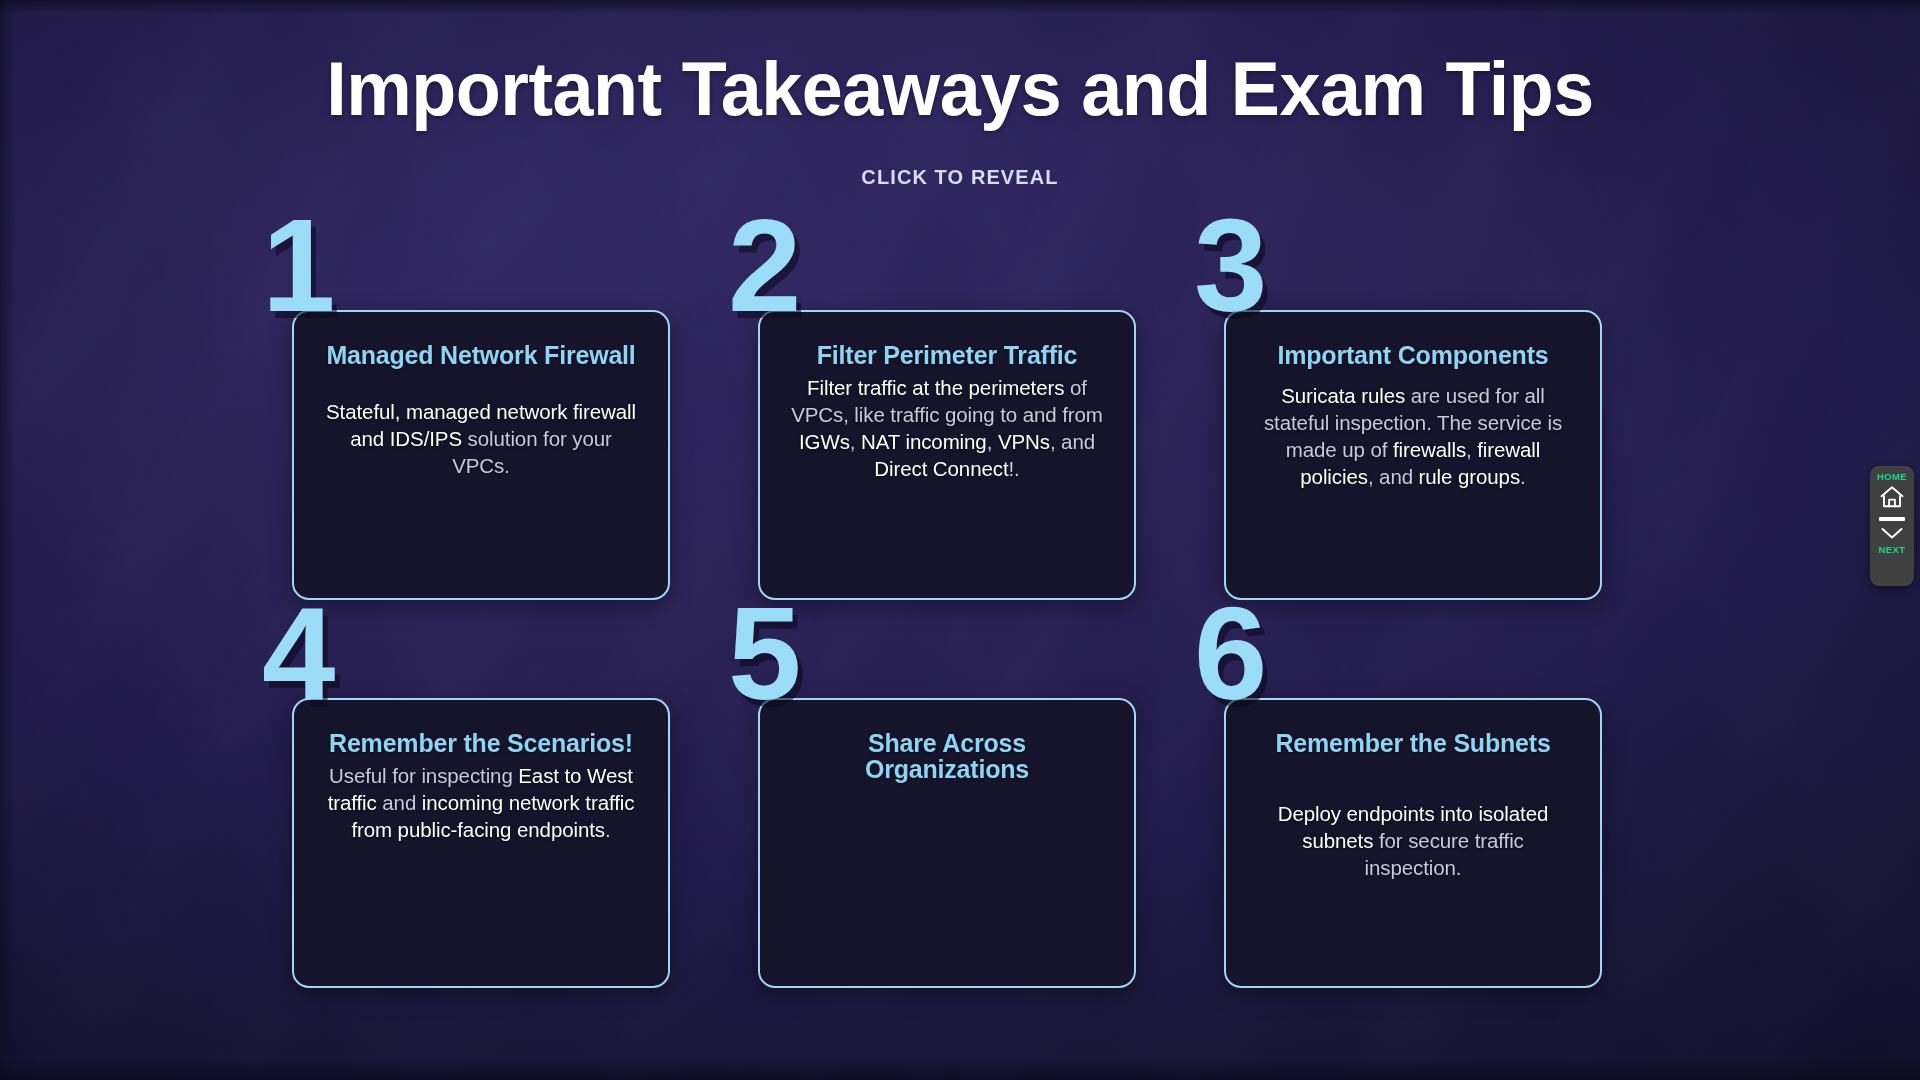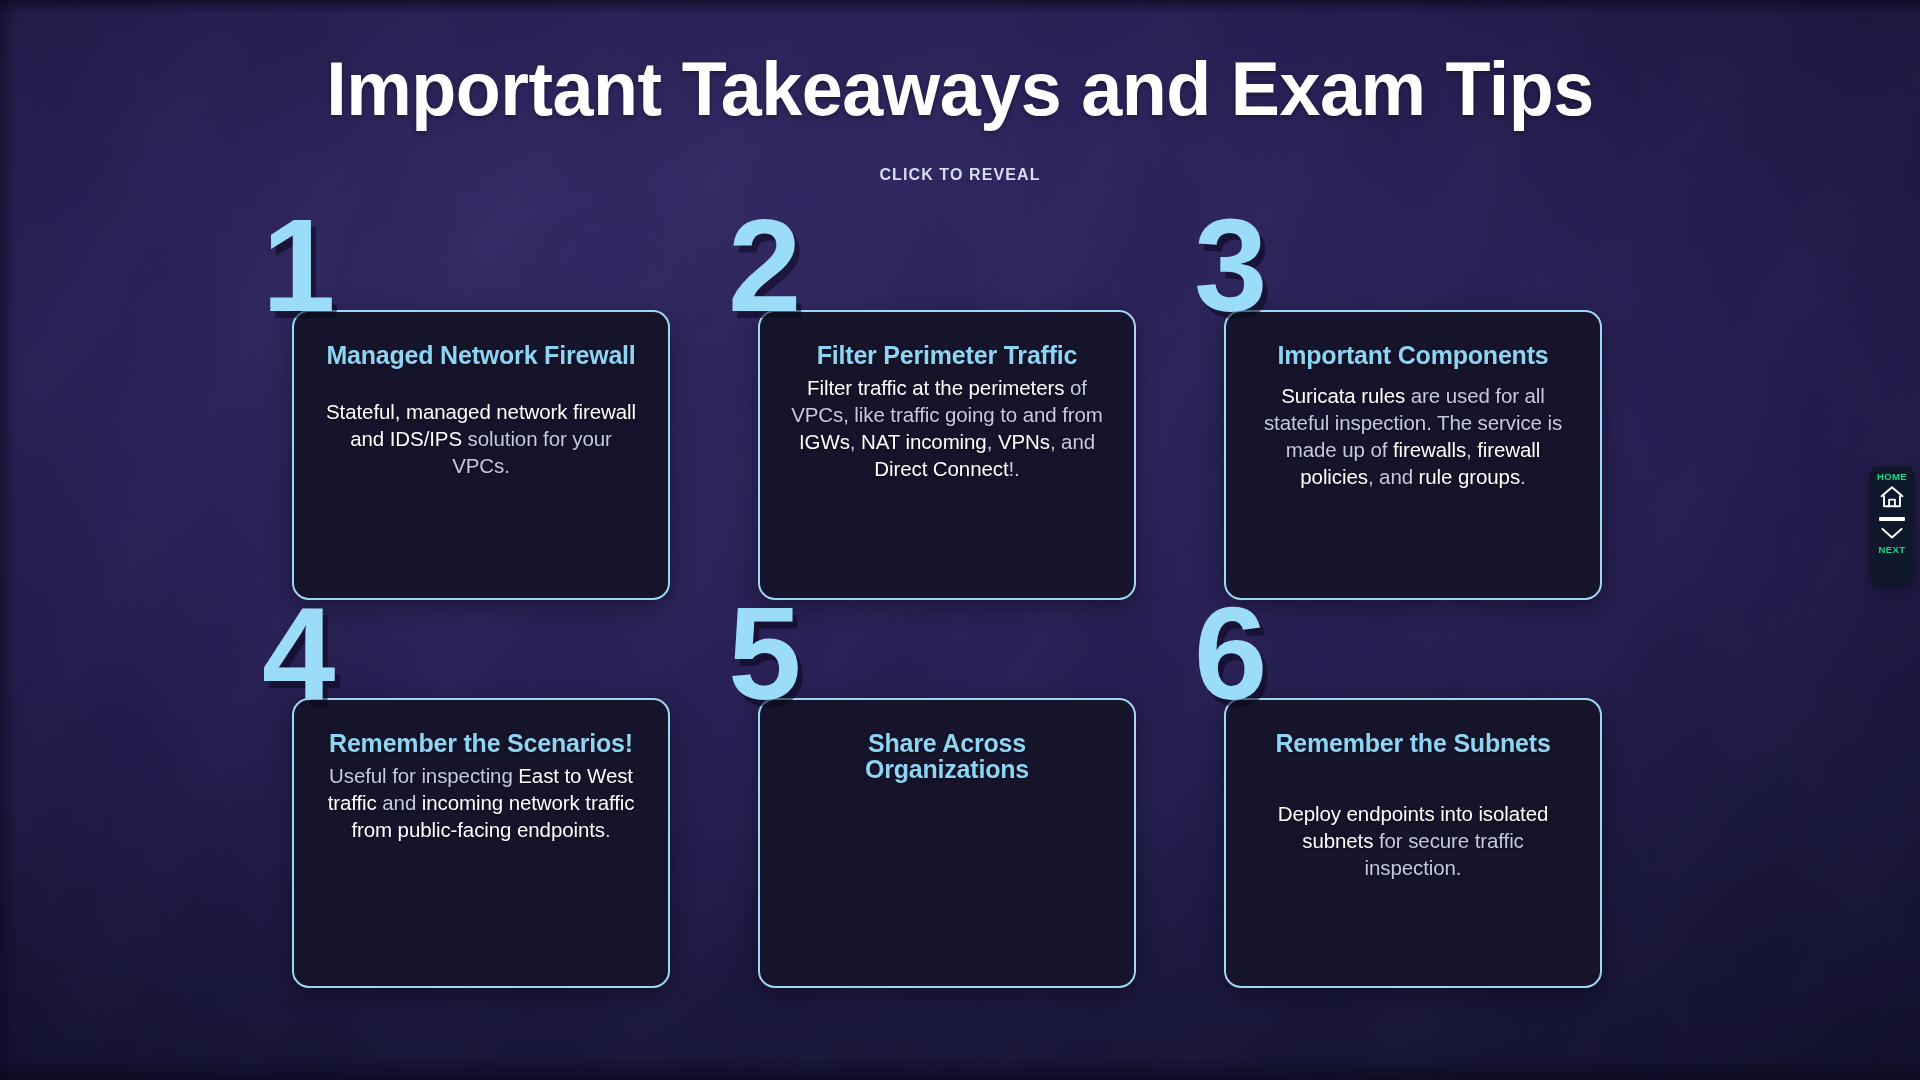--- a/index.html
+++ b/index.html
@@ -85,21 +85,21 @@
     font-family: "Liberation Sans", sans-serif;
     transform: scaleX(0.97);
     text-shadow: 0 2px 5px rgba(0,0,0,0.35);
   }
   .page-subtitle {
     position: absolute;
     top: 166px;
     left: 0;
     width: 1920px;
     text-align: center;
-    font-size: 16px;
+    font-size: 20px;
     font-weight: 700;
     letter-spacing: 1.1px;
     color: #d9ddf2;
     text-transform: uppercase;
   }
 
   
   .grid {
     position: absolute;
     top: 248px;
@@ -174,21 +174,21 @@
     user-select: none;
   }
 
   
   .side-nav {
     position: absolute;
     right: 6px;
     top: 466px;
     width: 44px;
     height: 120px;
-    background: #0f172a;
+    background: #404040;
     border-radius: 9px;
     display: flex;
     flex-direction: column;
     align-items: center;
     justify-content: flex-start;
     padding-top: 6px;
     z-index: 20;
     box-shadow: 0 3px 10px rgba(0,0,0,0.4);
   }
   .nav-label {

